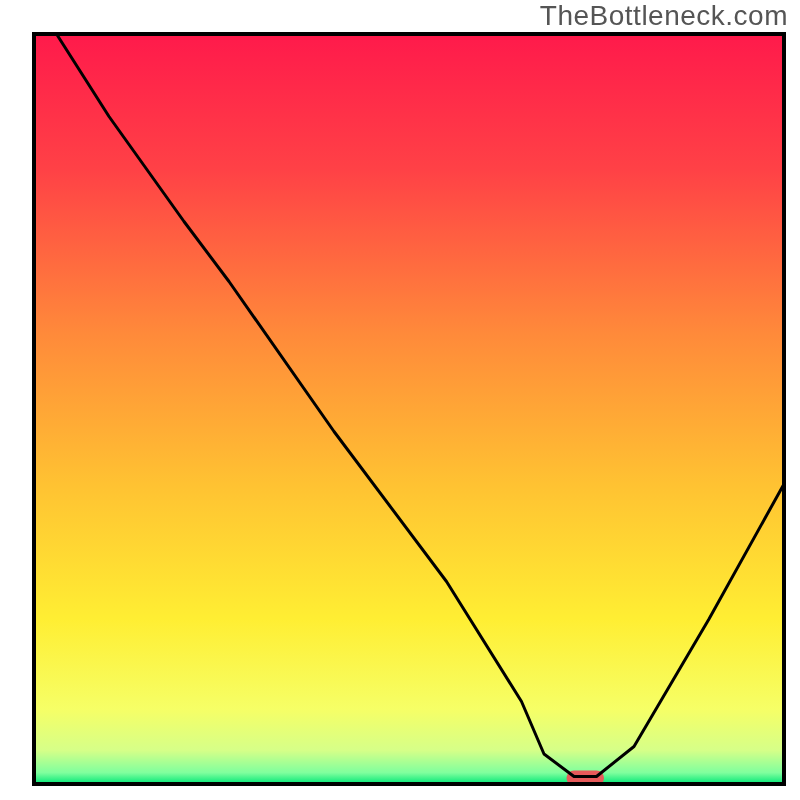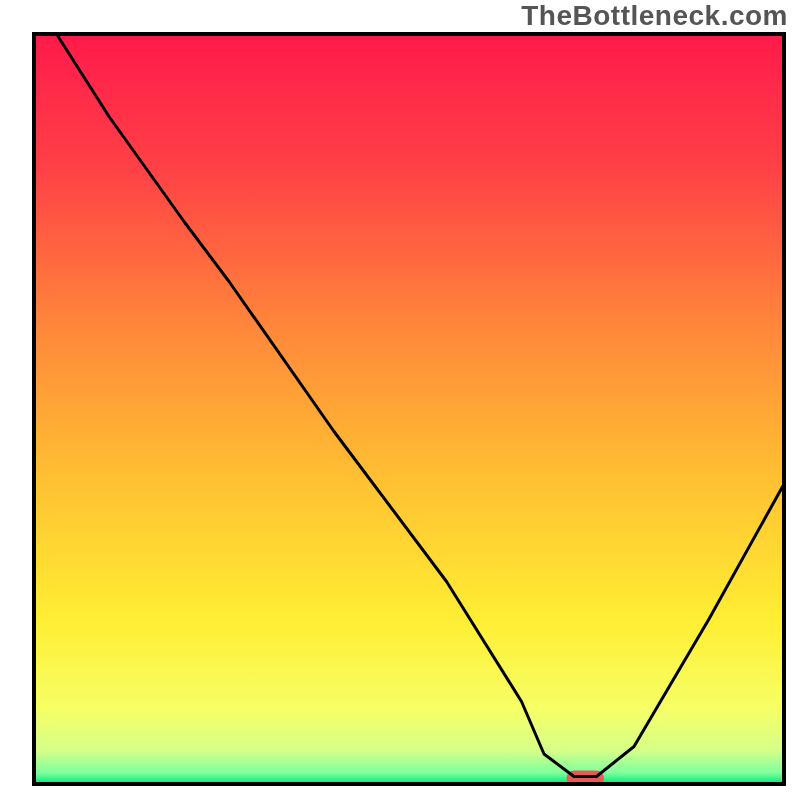--- a/index.html
+++ b/index.html
@@ -14,21 +14,21 @@
     position: relative;
     width: 800px;
     height: 800px;
   }
   .watermark {
     position: absolute;
     top: 0;
     right: 12px;
     font-family: Arial, Helvetica, sans-serif;
     font-size: 28px;
-    font-weight: 700;
+    font-weight: 400;
     color: #555;
     letter-spacing: 0.5px;
     user-select: none;
   }
   svg {
     display: block;
   }
 </style>
 </head>
 <body>

